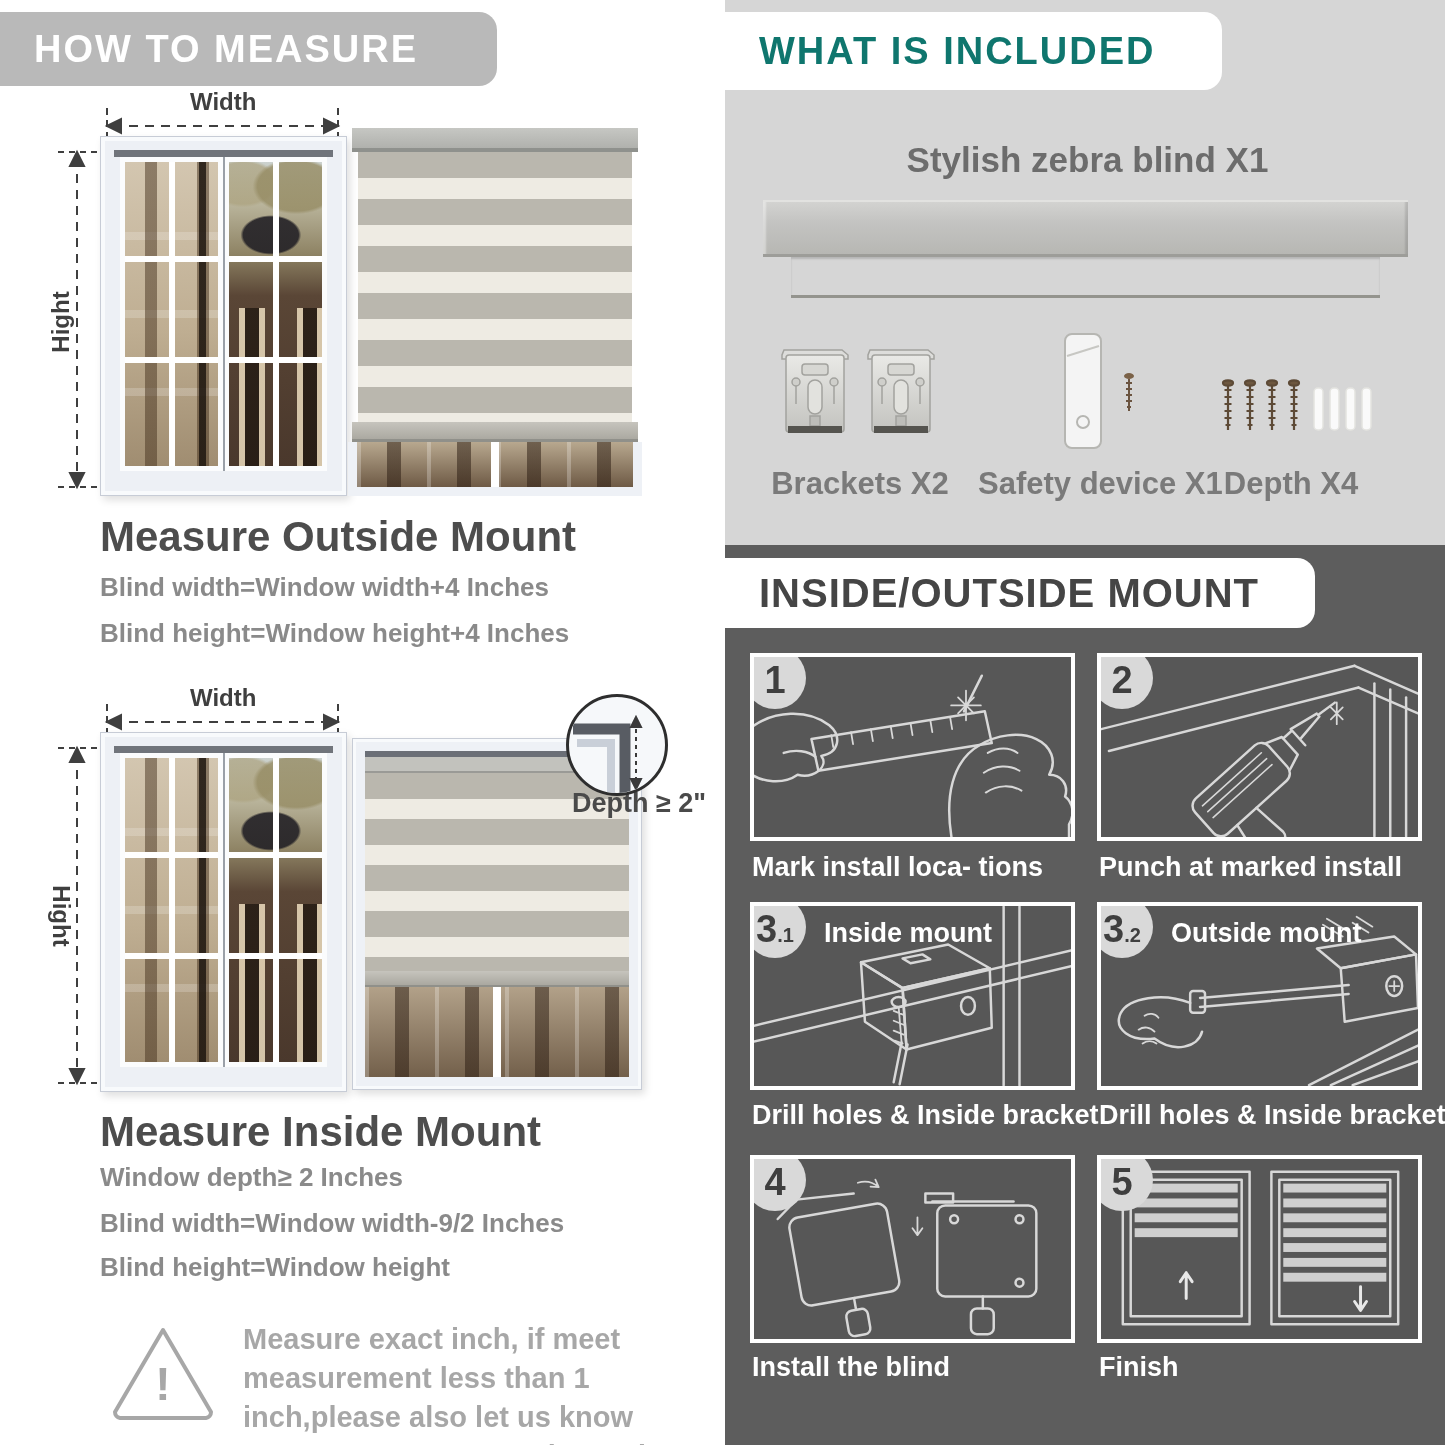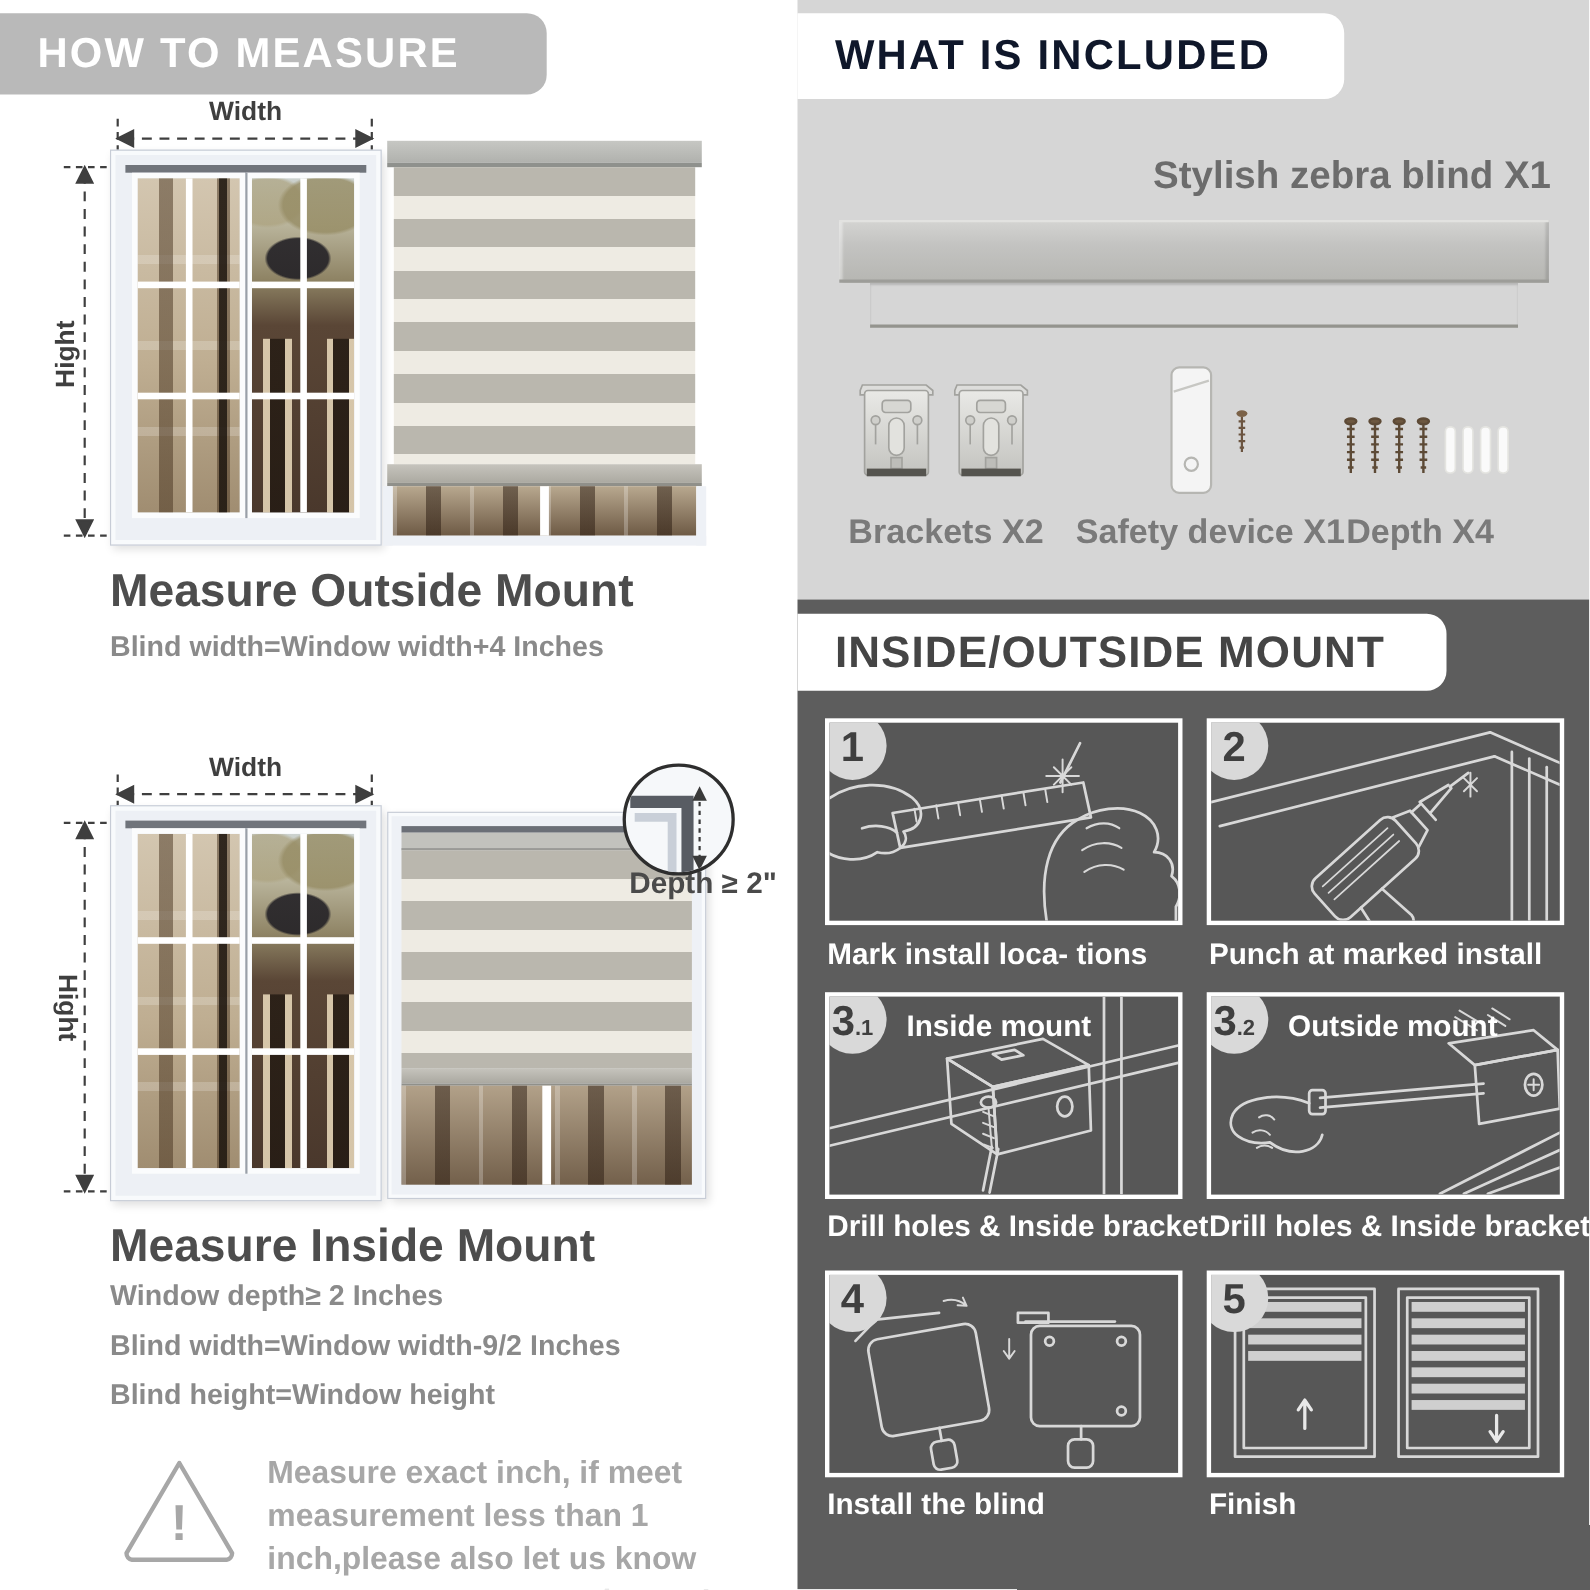--- a/index.html
+++ b/index.html
@@ -75,22 +75,22 @@
     border:3px solid #2e2e2e;background:#f6f8fa;overflow:hidden;z-index:5;}
   .depth-label{position:absolute;font-size:27px;font-weight:bold;color:#4a4a4a;white-space:nowrap;}
 
   
   .warn-text{position:absolute;font-size:29px;font-weight:bold;color:#a7a7a7;line-height:39px;width:430px;}
 
   
   .panel-light{position:absolute;left:725px;top:0;width:720px;height:545px;background:var(--light_panel,#d6d6d6);}
   .banner-white{position:absolute;background:#fff;border-radius:0 18px 18px 0;
     display:flex;align-items:center;padding-left:34px;box-sizing:border-box;}
-  .inc-title{color:#0f172a;font-size:38px;font-weight:bold;letter-spacing:2px;}
-  .blind-label{position:absolute;text-align:right;font-size:35px;font-weight:bold;color:#6c6c6c;}
+  .inc-title{color:#0f766e;font-size:38px;font-weight:bold;letter-spacing:2px;}
+  .blind-label{position:absolute;text-align:center;font-size:35px;font-weight:bold;color:#6c6c6c;}
   .rail-top{position:absolute;background:linear-gradient(180deg,#d4d4d2 0%,#c3c3c1 40%,#b6b6b2 100%);
     box-shadow:inset 0 2px 0 #e2e2e0,inset 0 -3px 0 #9d9d99,inset 3px 0 2px rgba(255,255,255,.4),inset -3px 0 2px rgba(0,0,0,.12);}
   .rail-bot{position:absolute;background:linear-gradient(180deg,#cbcbc9 0%,#b9b9b5 60%,#abab a7 100%);
     box-shadow:inset 0 -3px 0 #94948e,inset 0 2px 2px rgba(0,0,0,.15);}
   .part-label{position:absolute;text-align:center;font-size:31px;font-weight:bold;color:#7a7a7a;white-space:nowrap;}
 
   .panel-dark{position:absolute;left:725px;top:545px;width:720px;height:900px;background:var(--dark_panel,#5d5d5d);}
   .mount-title{color:#454545;font-size:40px;font-weight:bold;letter-spacing:1px;white-space:nowrap;}
 
   .step-box{position:absolute;border:4px solid #fff;background:#575757;overflow:hidden;box-sizing:border-box;}
@@ -153,20 +153,21 @@
     <div class="cassette" style="left:352px;top:128px;width:286px"></div>
     <div class="stripes" style="left:358px;top:152px;width:274px;height:270px"></div>
     <div class="rail" style="left:352px;top:422px;width:286px"></div>
     <div class="frag" style="left:348px;top:442px;width:294px;height:54px">
       <div class="fragmull"></div>
     </div>
   </div>
 
   <div class="h2" style="left:100px;top:513px">Measure Outside Mount</div>
   <div class="formula" style="left:100px;top:572px">Blind width=Window width+4 Inches</div>
+  <div class="formula" style="left:100px;top:618px">Blind height=Window height+4 Inches</div>
 
   <svg class="abs" style="left:95px;top:696px" width="255" height="70">
     <g stroke="#3f3f3f" stroke-width="2" fill="#3f3f3f">
       <line x1="12" y1="8" x2="12" y2="62" stroke-dasharray="7 5" fill="none"></line>
       <line x1="243" y1="8" x2="243" y2="62" stroke-dasharray="7 5" fill="none"></line>
       <line x1="18" y1="26" x2="237" y2="26" stroke-dasharray="9 7" fill="none"></line>
       <polygon points="12,26 26,19 26,33"></polygon>
         <polygon points="243,26 229,19 229,33"></polygon>
     </g>
   </svg>

